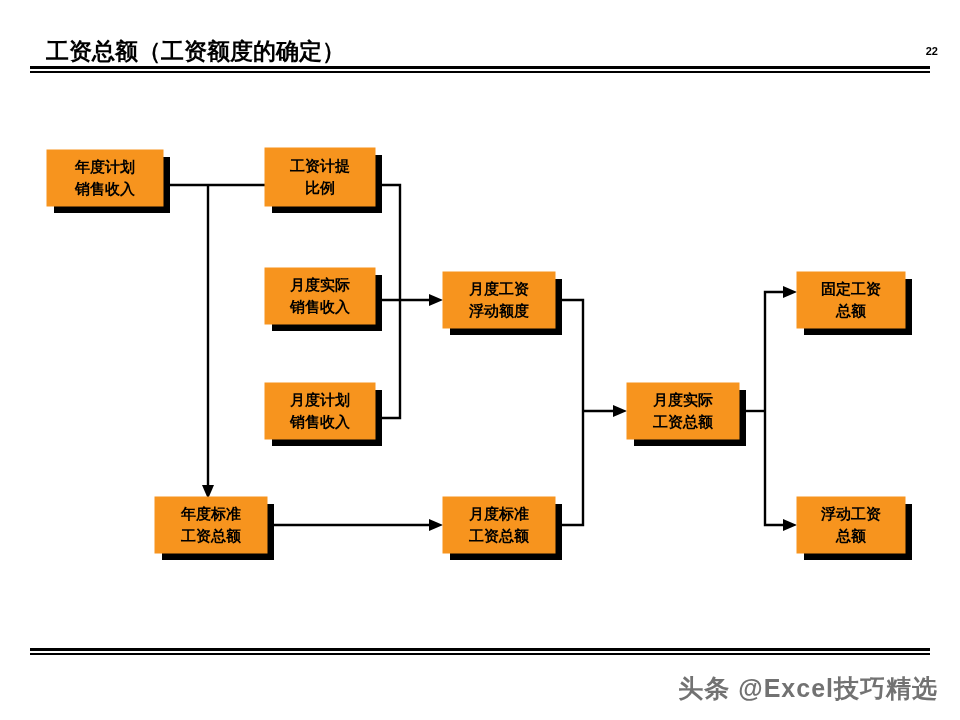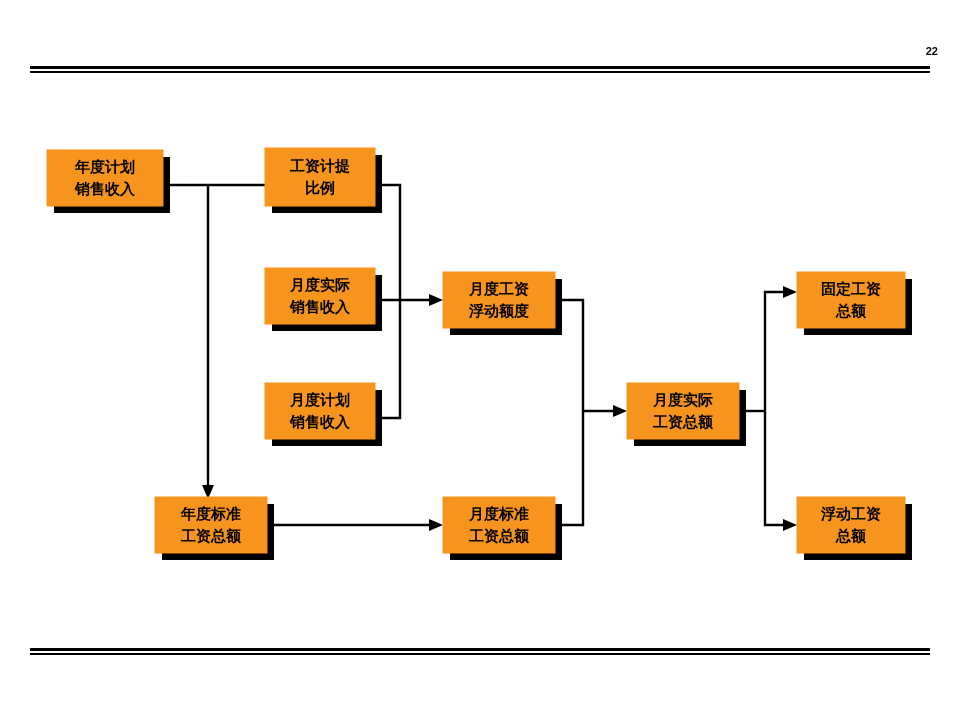--- a/index.html
+++ b/index.html
@@ -105,20 +105,21 @@
     white-space: nowrap;
     letter-spacing: 1px;
     text-shadow: 1px 1px 0 #ffffff, -1px -1px 0 #ffffff;
   }
 </style>
 </head>
 <body>
 
 <div id="slide">
 
+  <div class="slide-title">工资总额（工资额度的确定）</div>
 
   <div class="page-number">22</div>
 
   <div class="rule" id="rule-top">
     <div class="thick"></div>
     <div class="gap"></div>
     <div class="thin"></div>
   </div>
 
   <svg id="flow" viewBox="0 0 960 720" width="960" height="720" xmlns="http://www.w3.org/2000/svg">
@@ -219,14 +220,15 @@
         </g>
       </g>
   </svg>
 
   <div class="rule" id="rule-bottom">
     <div class="thick"></div>
     <div class="gap"></div>
     <div class="thin"></div>
   </div>
 
+  <div class="watermark">头条 @Excel技巧精选</div>
 
 </div>
 
 </body></html>

